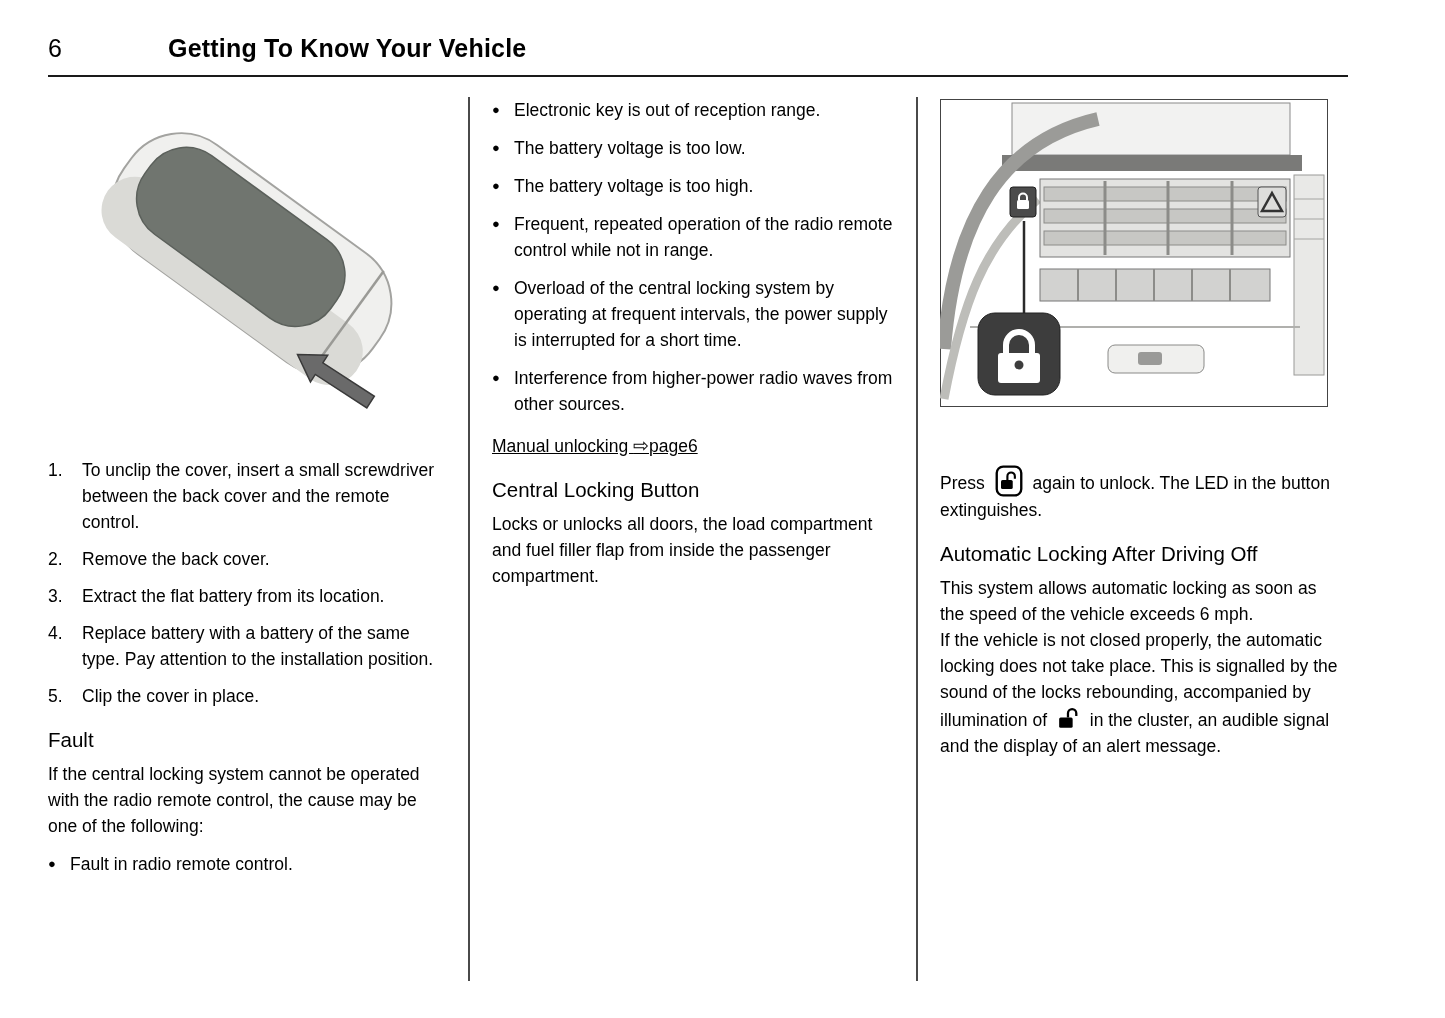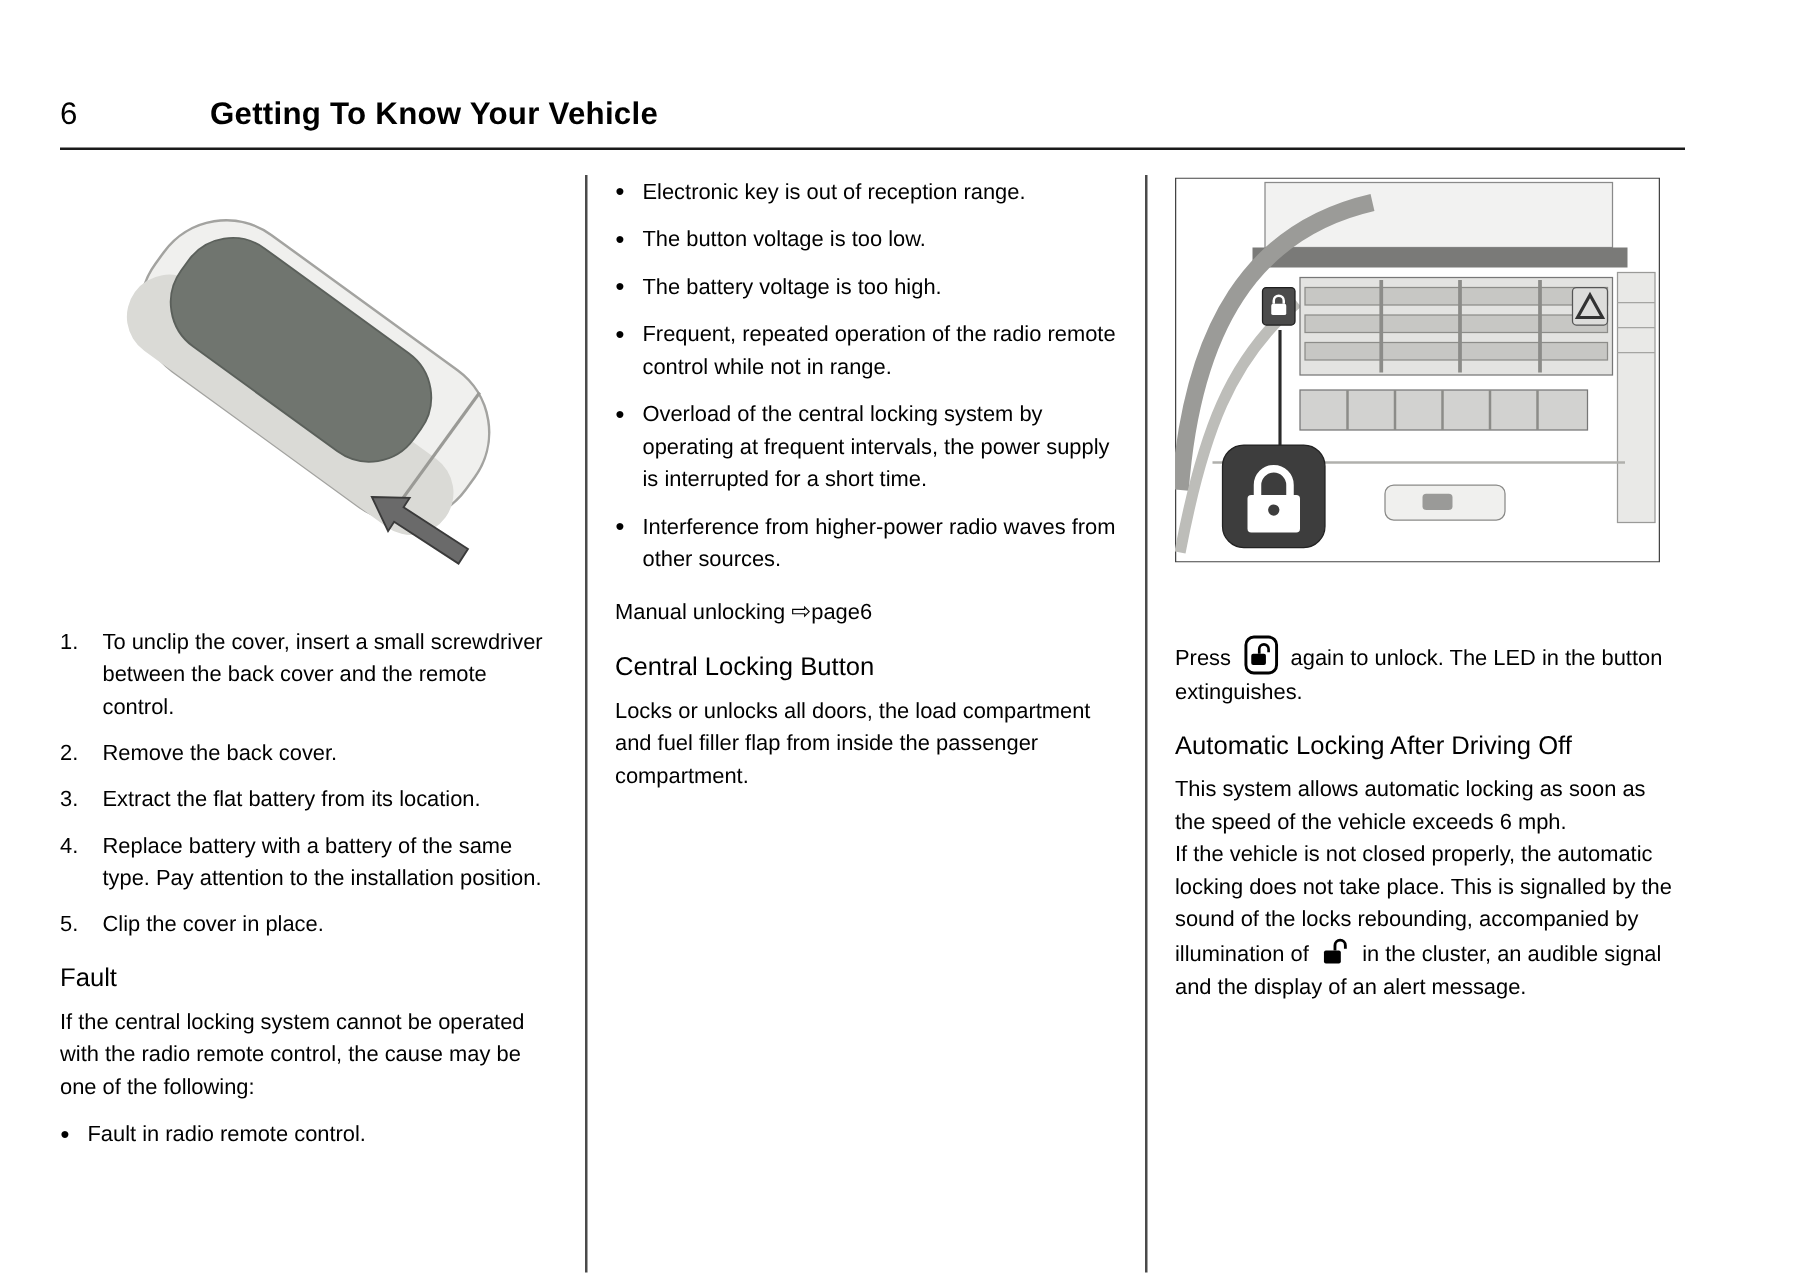--- a/index.html
+++ b/index.html
@@ -8,21 +8,21 @@
     width:1445px; height:1018px;
     font-family:"Liberation Sans", sans-serif;
     color:#000; position:relative; overflow:hidden;
   }
   .page { padding:34px 48px 0 48px; }
 
   
   .hdr { display:flex; align-items:baseline; width:1300px;
          border-bottom:2px solid #1a1a1a; padding-bottom:12px; }
   .hdr .pnum { font-size:25px; width:120px; }
-  .hdr .ptitle { font-size:25px; font-weight:bold; letter-spacing:0.2px;margin-top:43px; }
+  .hdr .ptitle { font-size:25px; font-weight:bold; letter-spacing:0.2px; }
 
   
   .columns { display:flex; margin-top:20px; align-items:stretch; min-height:884px; }
   .col { font-size:17.5px; line-height:26px; }
   .col1 { width:398px; }
   .col2 { width:402px; }
   .col3 { width:404px; }
   .vdiv { width:2px; background:#4a4a4a; margin:0 22px; height:884px; flex:none; }
 
   
@@ -39,21 +39,21 @@
   .bullet { display:flex; margin-bottom:12px; }
   .bullet .dot { width:22px; flex:none; font-size:13px; line-height:26px; }
   .bullet .dot::before { content:"●"; }
   .bullet .btext { flex:1; }
 
   
   .h-small { font-size:20.5px; font-weight:normal; margin:18px 0 8px 0; line-height:26px; }
   .h-big   { font-size:28px;  font-weight:bold; margin:20px 0 10px 0; line-height:34px; }
 
   .para { margin-bottom:12px; }
-  .ref-line { margin-top:16px; }
+  .ref-line { margin-top:16px;text-decoration:underline; }
   .ref-arrow { font-size:19px; }
 
   
   .inl-icon { display:inline-block; vertical-align:-8px; margin:0 5px; }
   .inl-icon.boxed { width:28px; height:32px; }
   .inl-icon.small { width:23px; height:27px; vertical-align:-6px; }
 
   .press-row { margin-bottom:14px; }
 </style>
 </head>
@@ -117,21 +117,21 @@
     <div class="vdiv"></div>
 
     <div class="col col2">
 
       <div class="bullet">
         <span class="dot"></span>
         <span class="btext">Electronic key is out of reception range.</span>
       </div>
       <div class="bullet">
         <span class="dot"></span>
-        <span class="btext">The button voltage is too low.</span>
+        <span class="btext">The battery voltage is too low.</span>
       </div>
       <div class="bullet">
         <span class="dot"></span>
         <span class="btext">The battery voltage is too high.</span>
       </div>
       <div class="bullet">
         <span class="dot"></span>
         <span class="btext">Frequent, repeated operation of the radio remote control while not in range.</span>
       </div>
       <div class="bullet">

